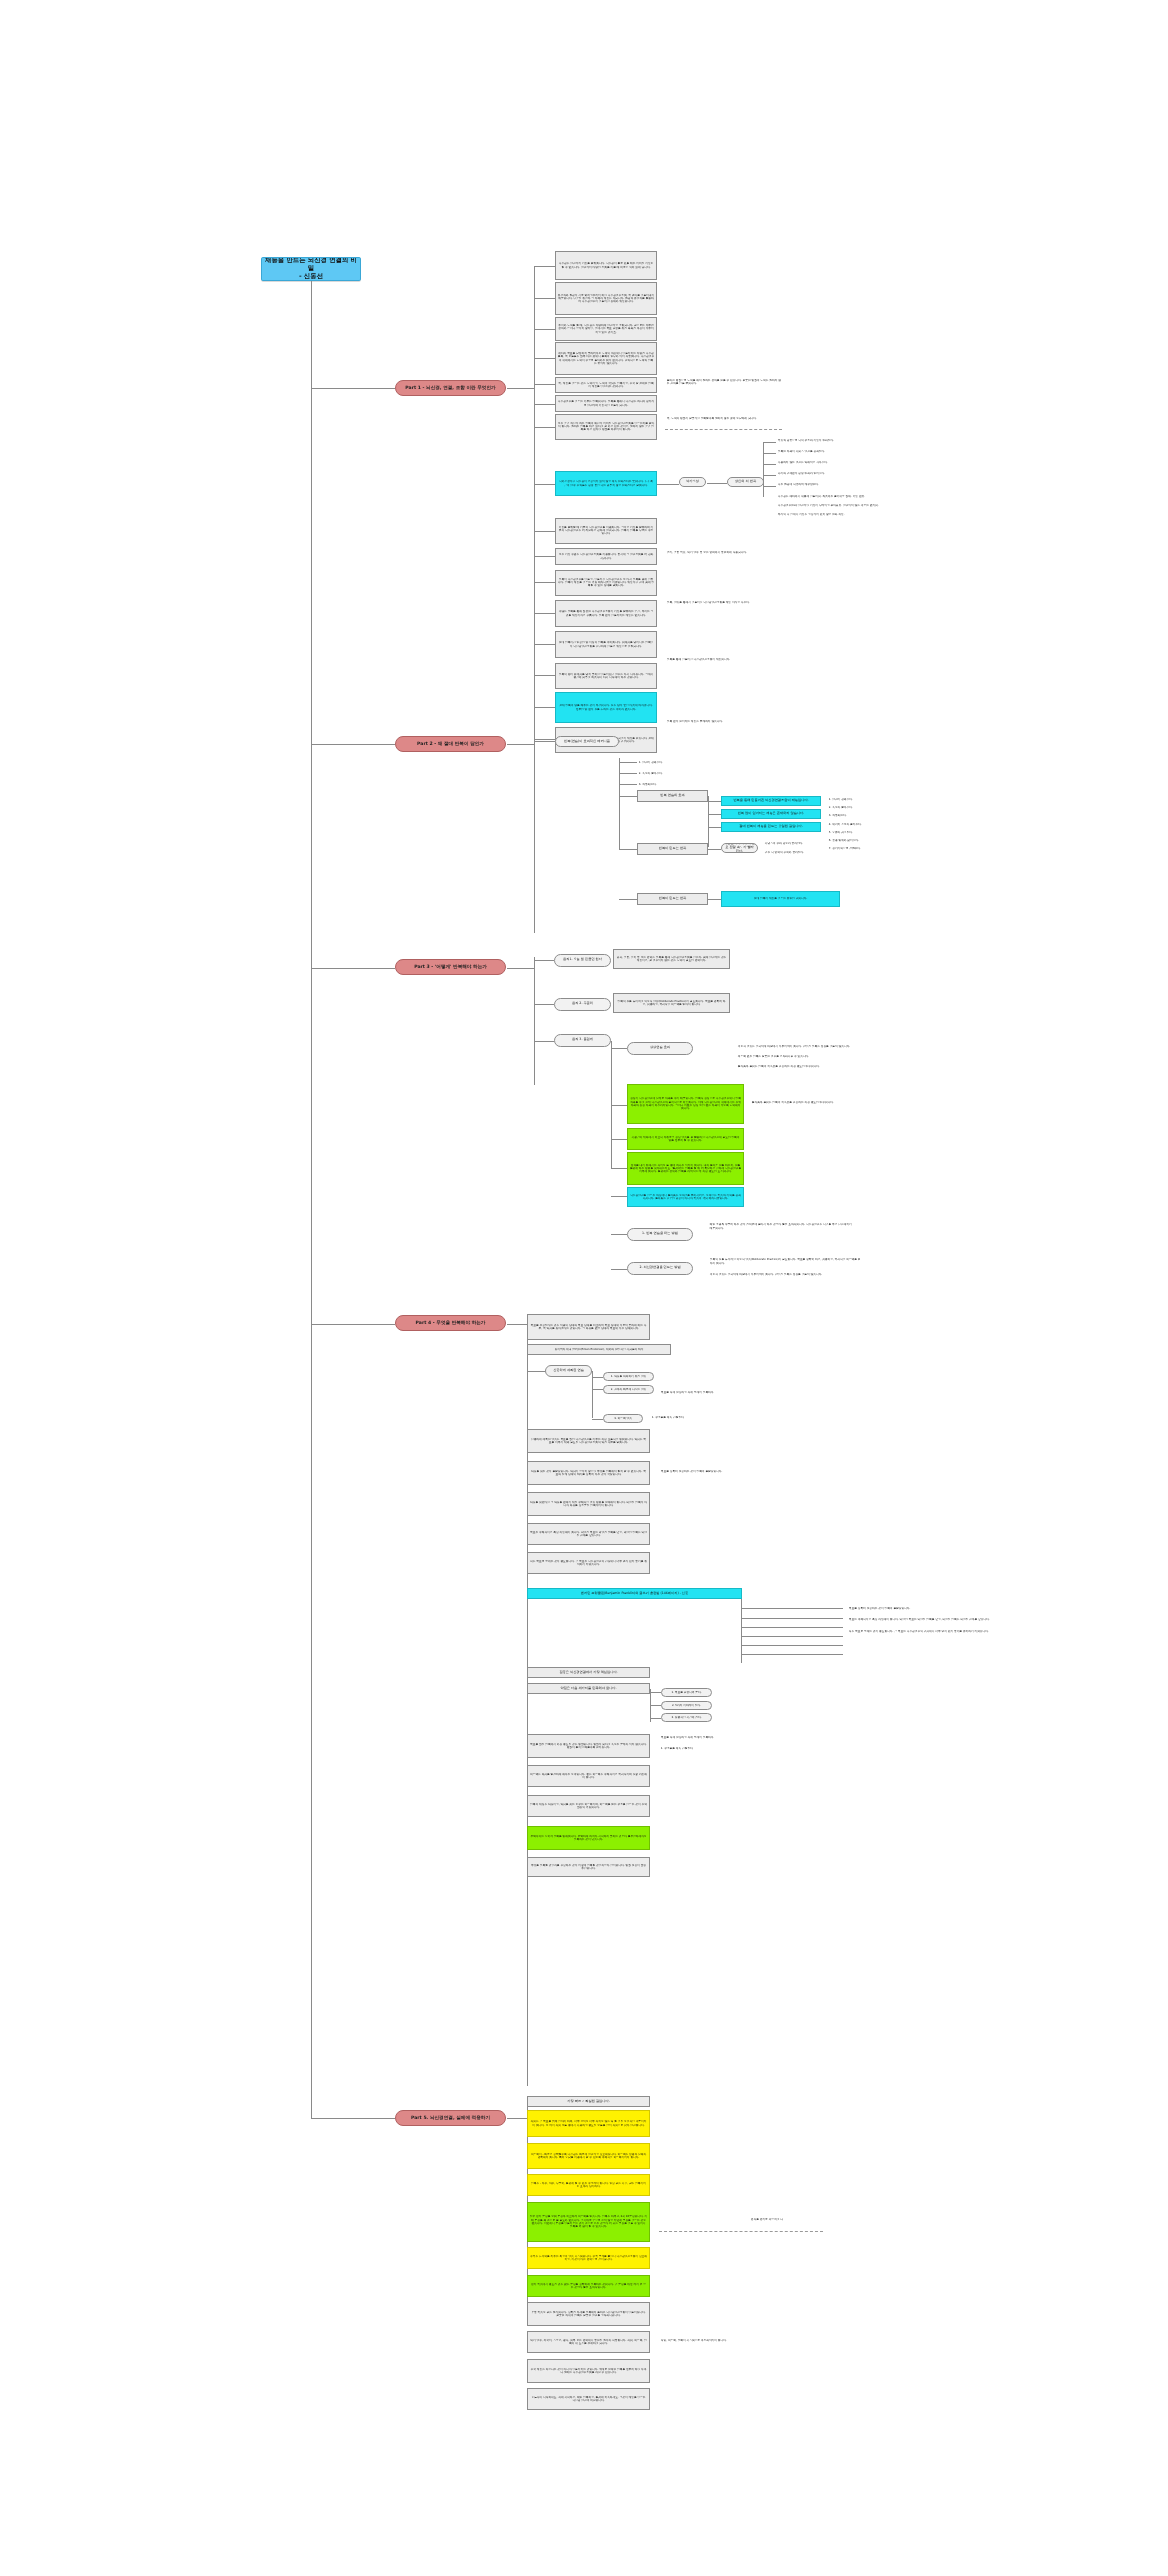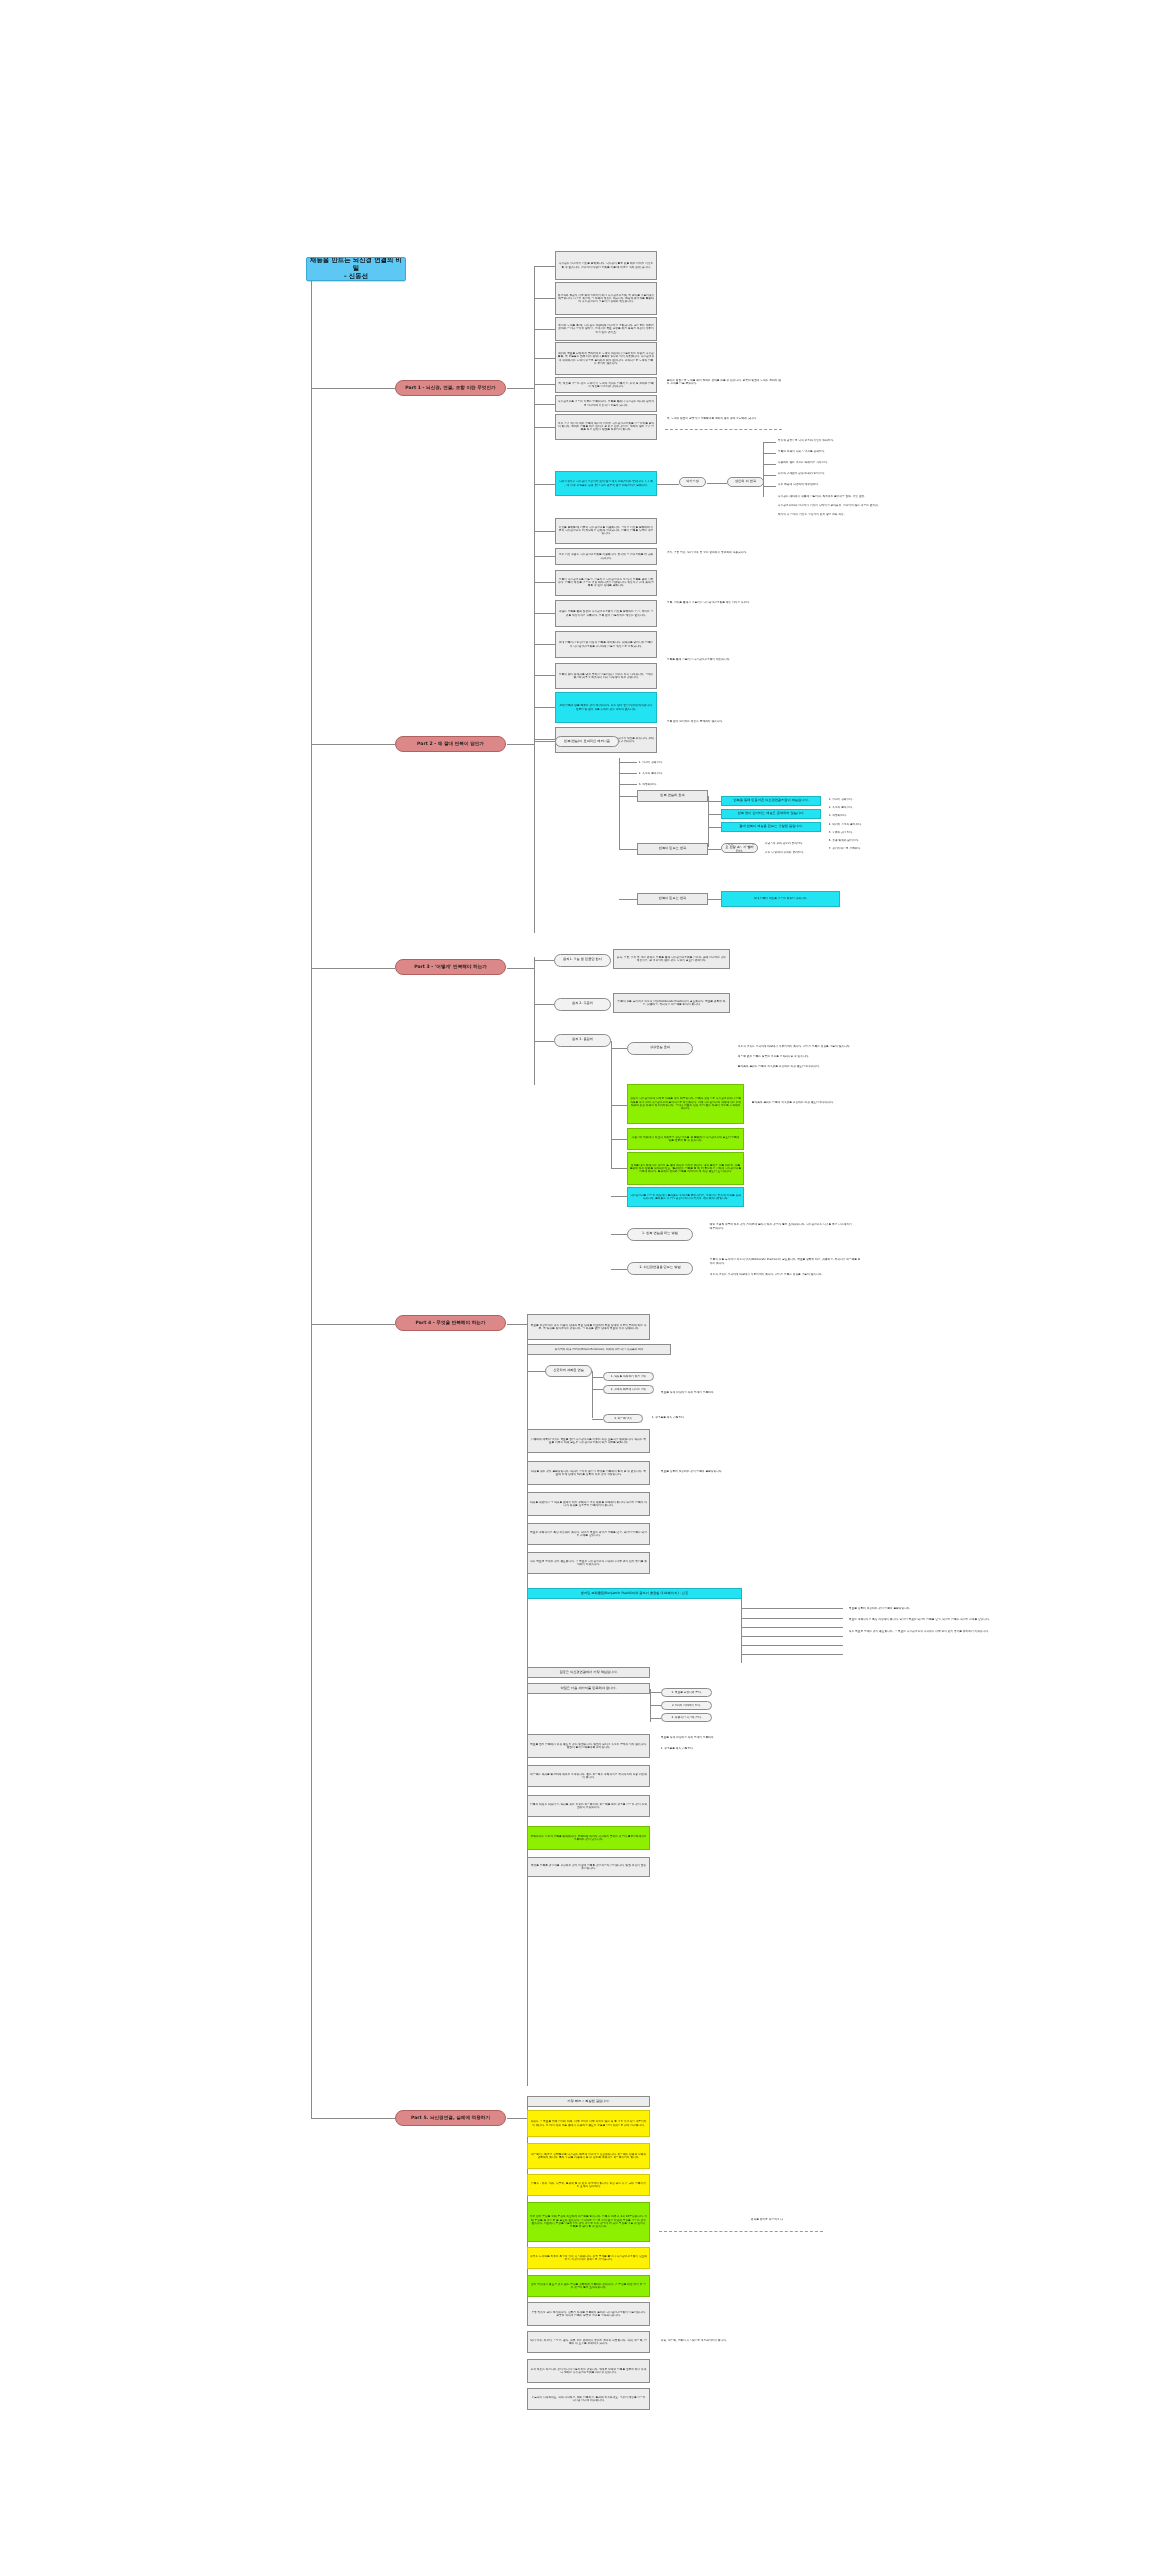--- a/index.html
+++ b/index.html
@@ -22,21 +22,21 @@
   .part{background:#dd8888;border:0.9px solid #b06060;border-radius:8.2px;
         font-weight:bold;color:#222;}
   .cyan{background:#22e3f2;border-color:#17b9c6;}
   .green{background:#8cf000;border-color:#6fbf00;}
   .yellow{background:#fff200;border-color:#d4c800;}
   .pill{border-radius:7.3px;background:#f2f2f2;}
   .bare{border:none;background:transparent;}
   .sep{position:absolute;border-top:0.9px dashed #999;height:0;}
 
   
-  .t3{font-size:2.7px;} .t35{font-size:3.2px;} .t5{font-size:4.6px;} .t7{font-size:6.4px;margin-left:45px;}
+  .t3{font-size:2.7px;} .t35{font-size:3.2px;} .t5{font-size:4.6px;} .t7{font-size:6.4px;}
 </style>
 </head>
 <body>
 
 <div id="canvas">
 
   <div class="node root t7" style="left:261px;top:257px;width:100px;height:24px;white-space:pre-line;">
     <span>재능을 만드는 뇌신경 연결의 비밀
 - 신동선</span>
   </div>

